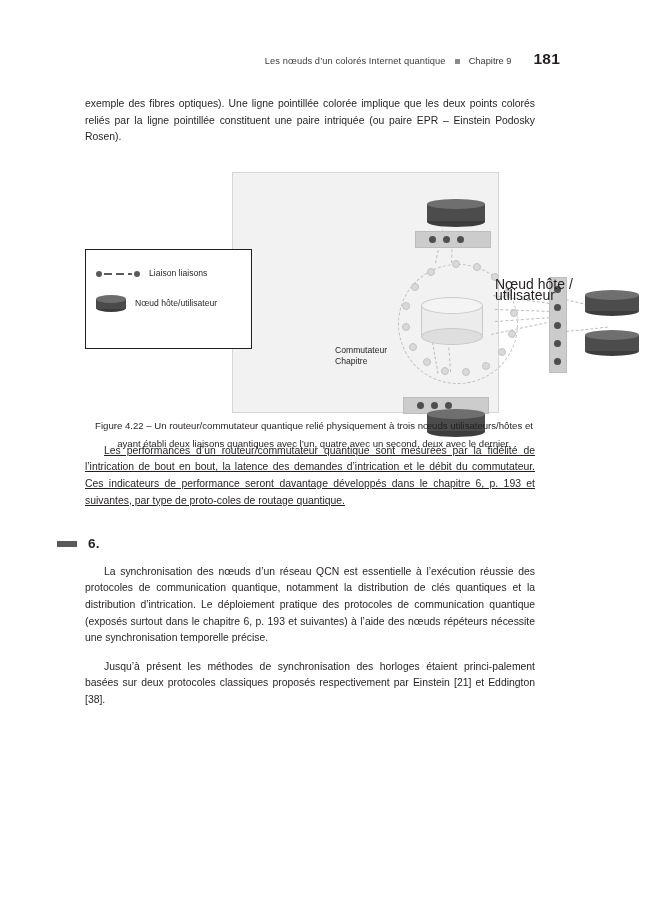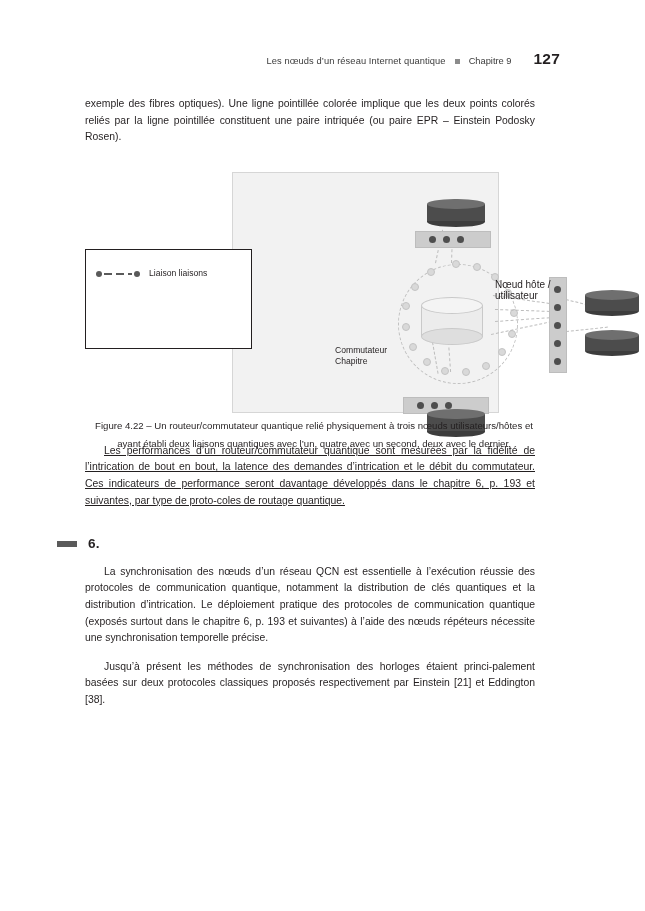--- a/index.html
+++ b/index.html
@@ -240,21 +240,21 @@
     position: absolute;
     background: transparent;
     border-top: 1px dashed #bdbdbd;
     transform-origin: 0 0;
   }
 
   .label-host {
     position: absolute;
     left: 410px; top: 120px;
     width: 90px;
-    font-size: 10px;
+    font-size: 14px;
     line-height: 11.5px;
     color: #231f20;
   }
   .label-comm {
     position: absolute;
     left: 250px; top: 186px;
     width: 76px;
     font-size: 8.6px;
     line-height: 11.5px;
     color: #231f20;
@@ -290,24 +290,24 @@
     letter-spacing: .2px;
     color: #231f20;
   }
 </style>
 </head>
 <body>
 
 <div class="page">
 
   <div class="runhead">
-    <span class="rh-text">Les nœuds d’un réseau Internet quantique</span>
+    <span class="rh-text">Les nœuds d’un colorés Internet quantique</span>
     <span class="rh-sq"></span>
     <span class="rh-chapter">Chapitre 9</span>
-    <span class="rh-folio">127</span>
+    <span class="rh-folio">181</span>
   </div>
 
   <div class="body-col">
 
     <p class="para">exemple des fibres optiques). Une ligne pointillée colorée implique que les deux points colorés reliés par la ligne pointillée constituent une paire intriquée (ou paire EPR – Einstein Podosky Rosen).</p>
 
     <div class="figure-wrap">
 
       <div class="fig-box"></div>
 
@@ -404,20 +404,28 @@
         <div class="legend-row">
           <span class="lg-link">
             <span class="dot a"></span>
             <span class="seg s1"></span>
             <span class="seg s2"></span>
             <span class="seg s3"></span>
             <span class="dot b"></span>
           </span>
           <span class="lg-label">Liaison liaisons</span>
         </div>
+        <div class="legend-row">
+          <span class="cyl dark">
+            <span class="bot"></span>
+              <span class="body"></span>
+              <span class="top"></span>
+          </span>
+          <span class="lg-label">Nœud hôte/utilisateur</span>
+        </div>
       </div>
 
       <div class="fig-caption">Figure 4.22 – Un routeur/commutateur quantique relié physiquement à trois nœuds utilisateurs/hôtes et ayant établi deux liaisons quantiques avec l’un, quatre avec un second, deux avec le dernier.</div>
     </div>
 
     <p class="para indent" style="margin-top:12px;text-decoration:underline;">Les performances d’un routeur/commutateur quantique sont mesurées par la fidélité de l’intrication de bout en bout, la latence des demandes d’intrication et le débit du commutateur. Ces indicateurs de performance seront davantage développés dans le chapitre 6, p. 193 et suivantes, par type de proto-coles de routage quantique.</p>
 
     <div class="sec-head">
       <span class="bar"></span>
       <span class="sec-title">6.</span>

